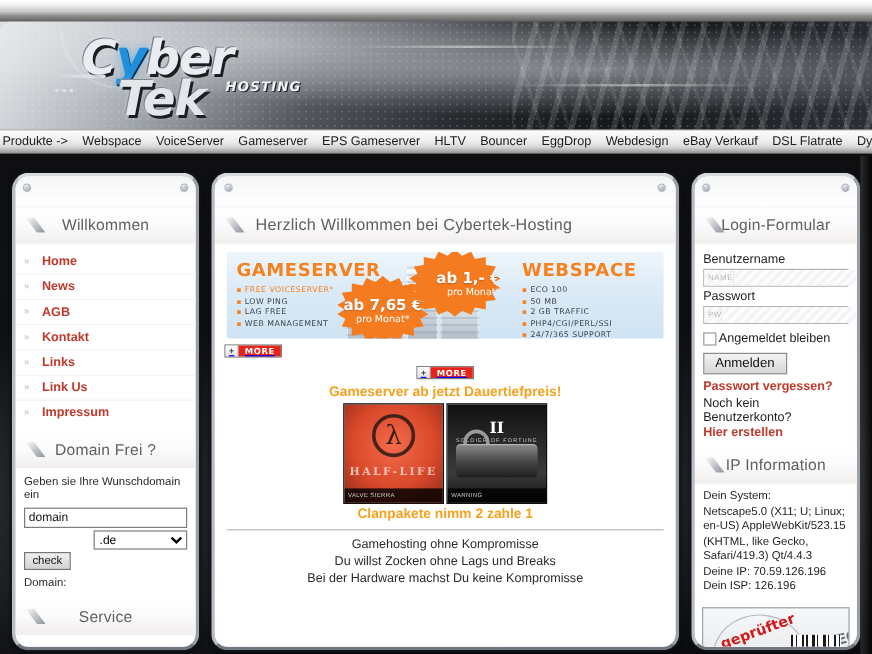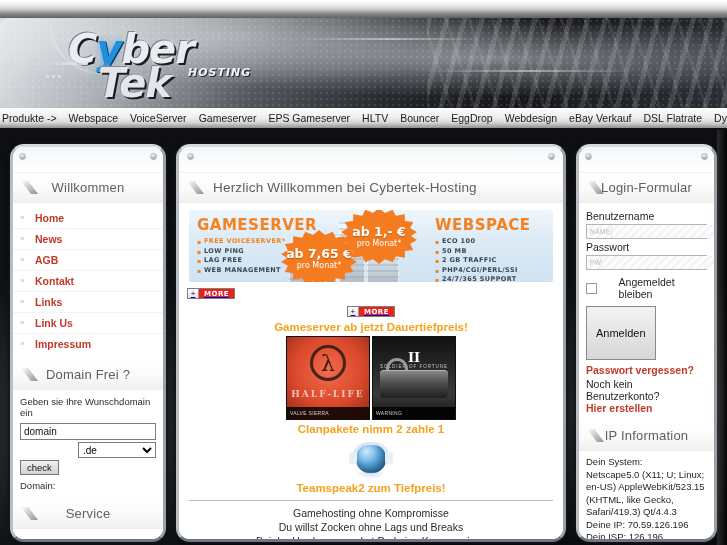--- a/index.html
+++ b/index.html
@@ -222,36 +222,36 @@
   .promo-col { position:absolute; top: 6px; }
   .promo-col.l { left: 8px; }
   .promo-col.r { left: 246px; }
   .promo-title {
     font-family: "DejaVu Sans", sans-serif;
     font-size: 15px; font-weight: 700; color: #f58220; letter-spacing: .5px;
     margin-bottom: 3px;
   }
   .promo ul { list-style:none; }
   .promo li {
-    font-size: 6.5px; font-weight: 700; color:#3b4750; letter-spacing: .4px;
+    font-size: 6.5px; font-weight: 400; color:#3b4750; letter-spacing: .4px;
     line-height: 9.5px; padding-left: 7px; position:relative;
     font-family: "DejaVu Sans", sans-serif;
   }
   .promo li:before { content:"\25AA"; position:absolute; left:0; top:0; color:#f58220; font-size:6px; }
   .promo li .hl { color:#f58220; }
   .starburst {
     position:absolute; width: 76px; height: 56px; color:#fff; text-align:center;
     background: #f47b20;
     clip-path: polygon(50% 0%,58% 9%,68% 3%,72% 14%,84% 11%,84% 23%,95% 25%,91% 36%,100% 43%,92% 50%,100% 57%,91% 64%,95% 75%,84% 77%,84% 89%,72% 86%,68% 97%,58% 91%,50% 100%,42% 91%,32% 97%,28% 86%,16% 89%,16% 77%,5% 75%,9% 64%,0% 57%,8% 50%,0% 43%,9% 36%,5% 25%,16% 23%,16% 11%,28% 14%,32% 3%,42% 9%);
     display:flex; flex-direction:column; align-items:center; justify-content:center;
   }
   .starburst b { font-size: 12.5px; font-weight: 700; font-family:"DejaVu Sans", sans-serif; text-shadow: 0 1px 1px rgba(0,0,0,.25);}
   .starburst span { font-size: 8px; font-family:"DejaVu Sans", sans-serif; }
   .sb1 { left: 92px; bottom: -4px; }
-  .sb2 { left: 152px; top: -2px; }
+  .sb2 { left: 152px; top: -2px; align-items: flex-end; }
 
   .morebtn {
     display:inline-flex; align-items:stretch; height: 11px; margin-top: 4px;
     border: 1px solid #7e7e7e; background:#fff;
   }
   .morebtn .plus {
     width: 11px; display:flex; align-items:center; justify-content:center;
     font-size: 8px; color:#111; background: linear-gradient(180deg,#fff,#e2e2e2);
     border-right: 1px solid #9a9a9a;
   }
@@ -362,25 +362,25 @@
   .ifield .pre {
     width: 30px; font-size: 6.5px; color:#b7b7b7; display:flex; align-items:center;
     padding-left:3px; letter-spacing:.5px; border-right:1px solid #e6e6e6;
     background: repeating-linear-gradient(135deg,#fdfdfd 0 3px,#f4f4f4 3px 6px);
   }
   .ifield input {
     flex:1; border:0; outline:0; font-size: 10px; padding: 0 3px;
     background: repeating-linear-gradient(135deg,#fdfdfd 0 3px,#f4f4f4 3px 6px);
     font-family:"Liberation Sans", sans-serif;
   }
-  .cbrow { display:flex; align-items:center; gap:22px; margin-top: 6px; }
+  .cbrow { display:flex; align-items:flex-end; gap:2px; margin-top: 6px; }
   .cbrow .cb { width: 11px; height: 11px; border:1px solid #9a9a9a; background:#fff; }
   .cbrow span { font-size: 10.5px; color:#1f1f1f; }
   .loginbtn {
-    margin-top: 6px; font-size: 11px; padding: 20px 9px;
+    margin-top: 6px; font-size: 11px; padding: 2px 9px;
     background: linear-gradient(180deg,#f3f3f3,#d6d6d6);
     border: 1px solid #8a8a8a; color:#111; cursor:pointer;
     font-family:"Liberation Sans", sans-serif;
   }
   .rlink { display:block; font-size: 10.5px; color:#c0392b; text-decoration:none; margin-top: 4px; font-weight:600; }
   .rtext { font-size: 10.5px; color:#1f1f1f; margin-top: 2px; }
 
   .ipinfo { padding: 5px 7px 6px 7px; font-size: 9.5px; color:#1f1f1f; line-height: 12.5px; }
 
   .badge {
@@ -593,30 +593,20 @@
                 <div class="t2">II</div>
                 <div class="sub">SOLDIER OF FORTUNE</div>
                 <div class="scope"></div>
                 <div class="gun"></div>
                 <div class="cap">WARNING</div>
               </div>
             </div>
 
             <div class="promo-head">Clanpakete nimm 2 zahle 1</div>
 
-            <div class="ts-wrap">
-              <div class="ts-icon">
-                <div class="ts-ball"></div>
-                <div class="ts-band"></div>
-                <div class="ts-cup l"></div>
-                <div class="ts-cup r"></div>
-                <div class="ts-refl"></div>
-              </div>
-              <div class="promo-head">Teamspeak2 zum Tiefpreis!</div>
-            </div>
 
             <hr class="divider">
 
             <div class="blurb">
               <div>Gamehosting ohne Kompromisse</div>
               <div>Du willst Zocken ohne Lags und Breaks</div>
               <div>Bei der Hardware machst Du keine Kompromisse</div>
             </div>
           </div>
         </div>

